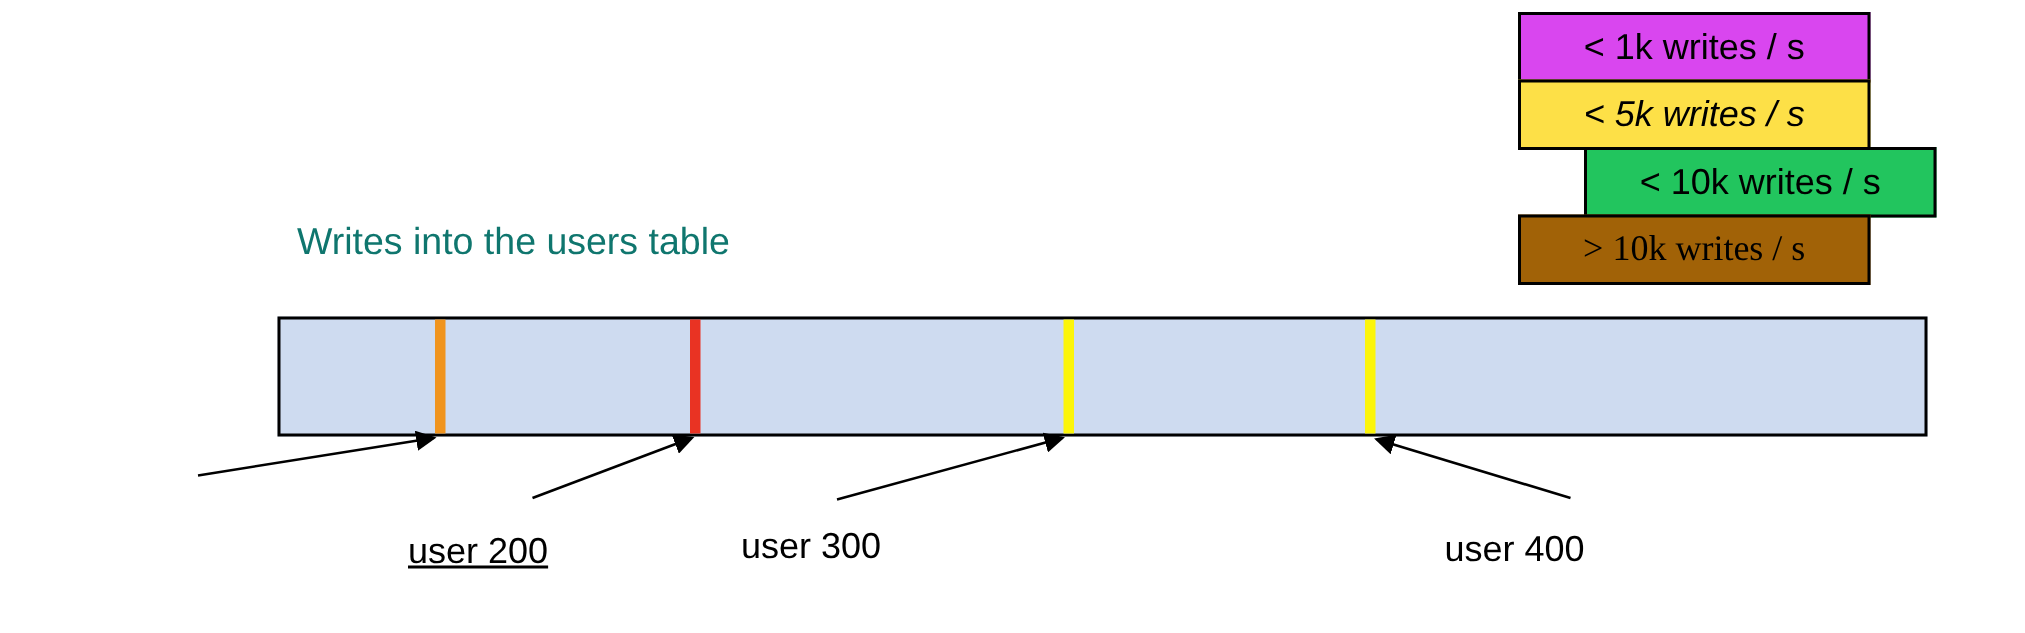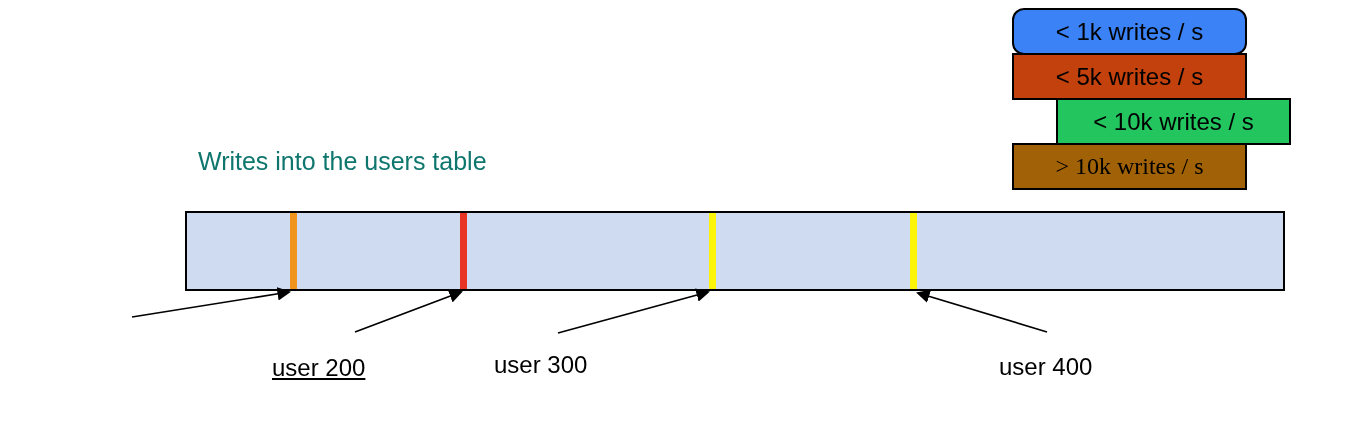--- a/index.html
+++ b/index.html
@@ -81,30 +81,30 @@
   
   .callout-label {
     position: absolute;
     font-size: 24px;
     color: #000000;
     white-space: nowrap;
   }
   .callout-user-100 { left: 55px;  top: 337px; }
   .callout-user-200 { left: 272px; top: 354px; text-decoration: underline; }
   .callout-user-300 { left: 494px; top: 351px; }
-  .callout-user-400 { left: 963px; top: 353px; margin-left: 36px; }
+  .callout-user-400 { left: 963px; top: 353px; }
 </style>
 </head>
 <body>
 
 <div class="canvas">
 
   <div class="legend">
-    <div class="legend-row" style="background-color: #3b82f6; border-radius: 12px;">&lt; 1k writes / s</div>
-    <div class="legend-row" style="background-color: #c2410c;">&lt; 5k writes / s</div>
+    <div class="legend-row" style="background-color: #d946ef;">&lt; 1k writes / s</div>
+    <div class="legend-row" style="background-color: #fde047; font-style: italic;">&lt; 5k writes / s</div>
     <div class="legend-row" style="background-color: #22c55e; margin-left: 44px;">&lt; 10k writes / s</div>
     <div class="legend-row" style="background-color: #a16207; font-family: Liberation Serif, serif;">&gt; 10k writes / s</div>
   </div>
 
   <div class="diagram-title">Writes into the users table</div>
 
   <div class="users-bar" style="background-color: rgb(206, 219, 240);">
     <div class="stripe stripe-user-100" style="background-color: rgb(240, 148, 30);"></div>
     <div class="stripe stripe-user-200" style="background-color: rgb(233, 51, 35);"></div>
     <div class="stripe stripe-user-300" style="background-color: rgb(252, 245, 10);"></div>

